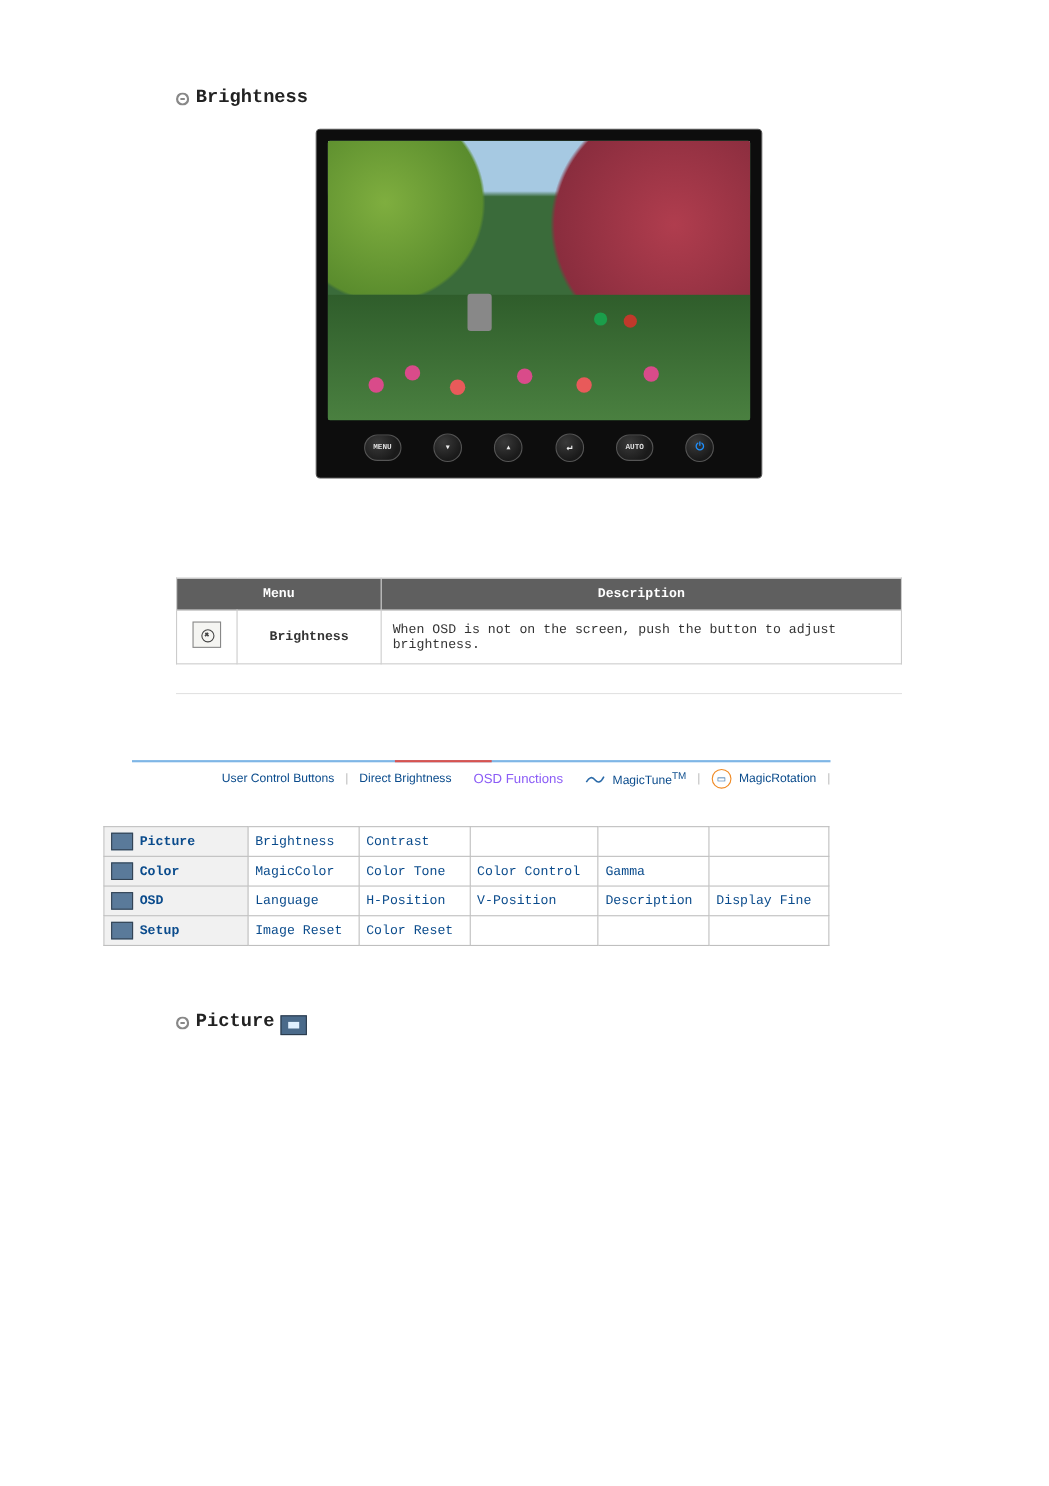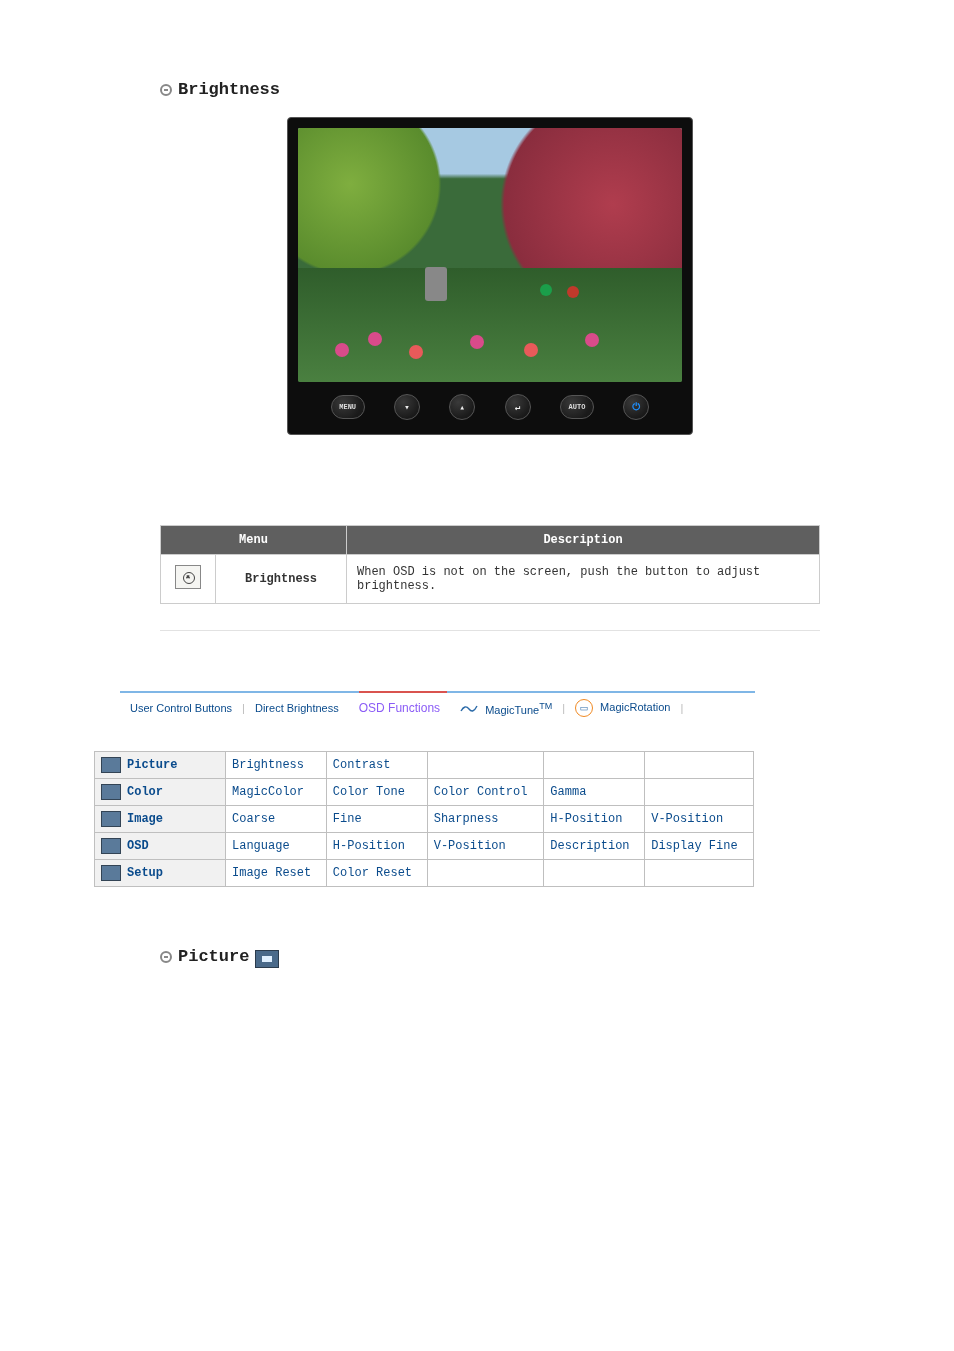--- a/index.html
+++ b/index.html
@@ -180,20 +180,21 @@
     position:absolute;
     height:2px;
     top:-2px;
     background:#d9534f;
   }
   .tabs {
     display:flex;
     align-items:center;
     font-size:11px;
     white-space:nowrap;
+    justify-content:flex-end;
   }
   .tabs .tab {
     padding: 0 10px;
     color:#0a4b8c;
     cursor:pointer;
   }
   .tabs .sep { color:#bbb; }
   .tabs .active { color:#8b5cf6; font-weight:normal; font-size:12px; }
   .tabs .mt-icon {
     display:inline-block; width:18px; height:10px;
@@ -378,33 +379,20 @@
             <td class="link">MagicColor</td>
             <td class="link">Color Tone</td>
             <td class="link">Color Control</td>
             <td class="link">Gamma</td>
             <td class="empty"></td>
           </tr>
           <tr>
             <td class="cat">
               <div class="cat-inner">
                 <span class="cat-icon"></span>
-                <span>Image</span>
-              </div>
-            </td>
-            <td class="link">Coarse</td>
-            <td class="link">Fine</td>
-            <td class="link">Sharpness</td>
-            <td class="link">H-Position</td>
-            <td class="link">V-Position</td>
-          </tr>
-          <tr>
-            <td class="cat">
-              <div class="cat-inner">
-                <span class="cat-icon"></span>
                 <span>OSD</span>
               </div>
             </td>
             <td class="link">Language</td>
             <td class="link">H-Position</td>
             <td class="link">V-Position</td>
             <td class="link">Description</td>
             <td class="link">Display Fine</td>
           </tr>
           <tr>

